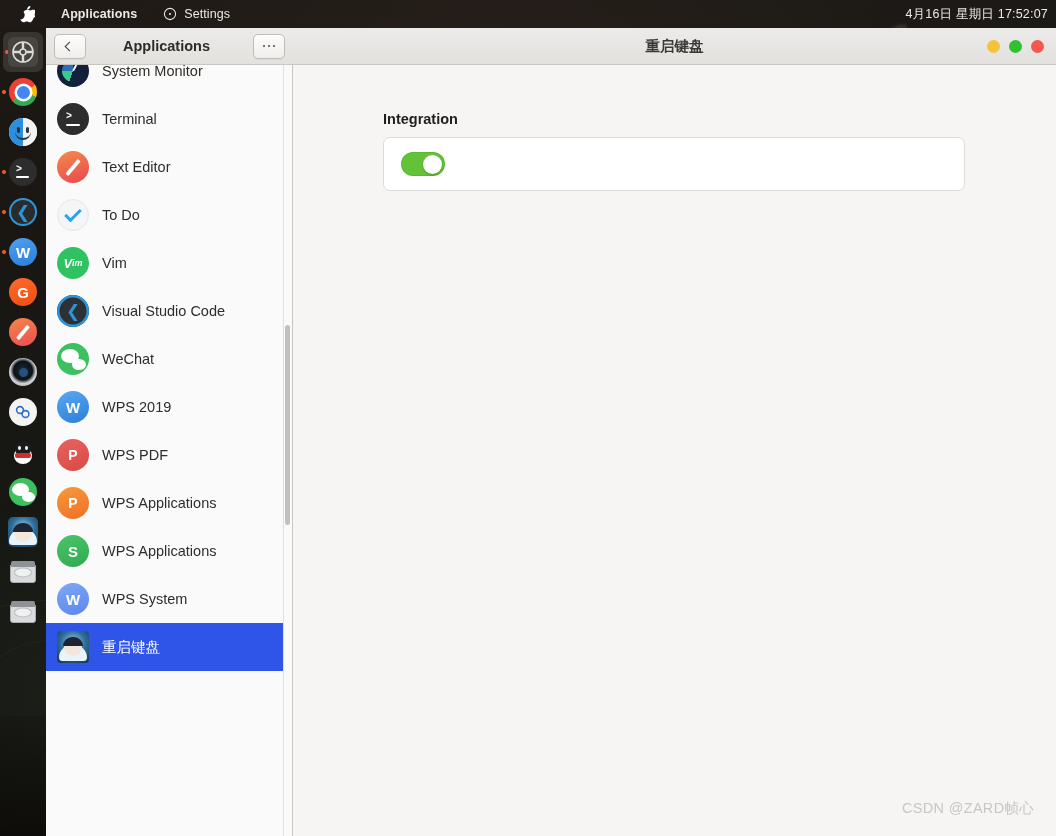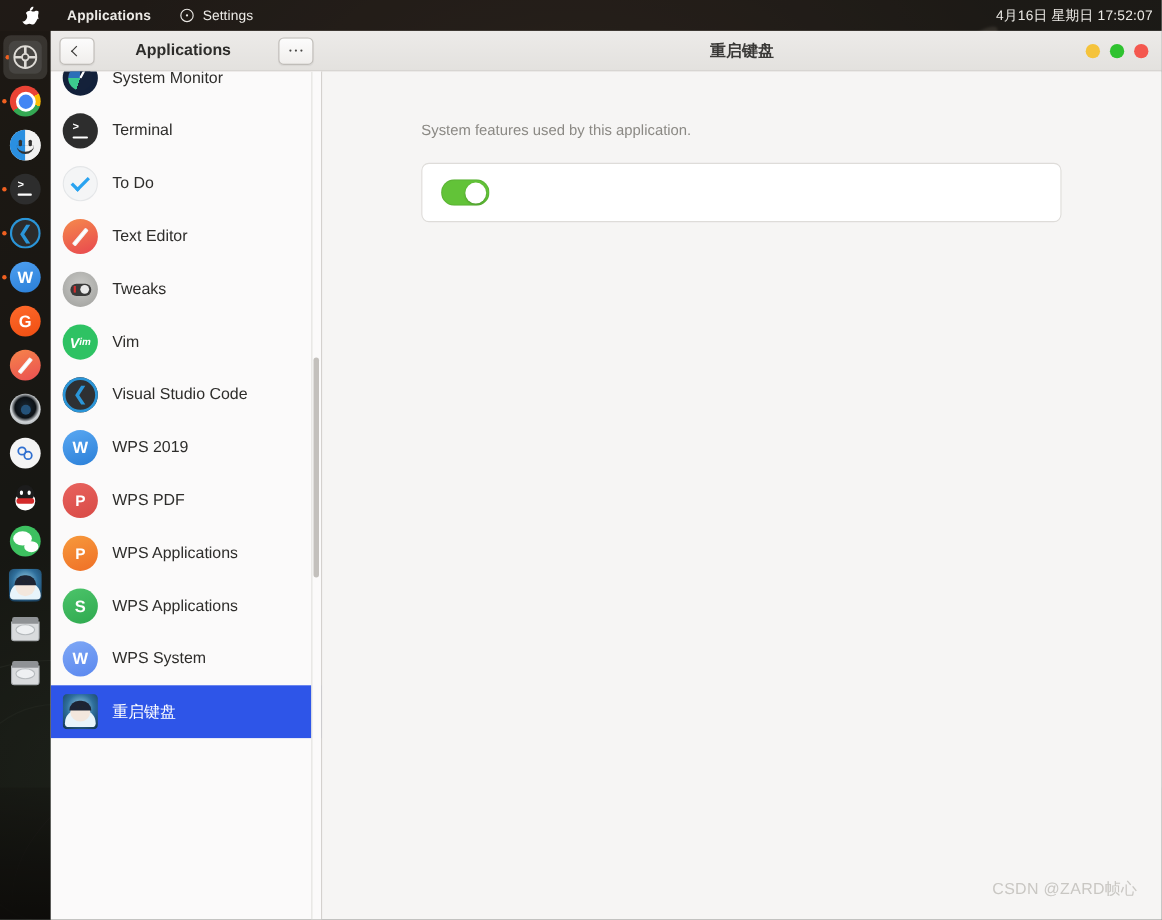--- a/index.html
+++ b/index.html
@@ -478,57 +478,55 @@
 
         <div class="srow">
           <span class="sic term-body">
             <span style="position:absolute;left:9px;top:8px;color:#fff;font-family:'Liberation Mono',monospace;font-size:10px;">&gt;</span>
             <span class="term-underline" style="bottom:9px;left:9px;width:14px;"></span>
           </span>
           <span class="label">Terminal</span>
         </div>
 
         <div class="srow">
+          <span class="sic" style="background:linear-gradient(160deg,#f58a4c,#e8474f);">
+            <span class="pencil" style="height:19px;"></span>
+          </span>
+          <span class="label">Text Editor</span>
+        </div>
+
+        <div class="srow">
           <span class="sic" style="background:#f4f5f6;border:1px solid #e4e6e8;">
             <span class="check"></span>
           </span>
           <span class="label">To Do</span>
         </div>
 
-        <div class="srow">
-          <span class="sic" style="background:linear-gradient(160deg,#f58a4c,#e8474f);">
-            <span class="pencil" style="height:19px;"></span>
-          </span>
-          <span class="label">Text Editor</span>
-        </div>
-
-
-        <div class="srow">
-          <span class="sic" style="background:radial-gradient(circle at 50% 40%, #c9c9c6 0%, #a9a9a6 75%, #8d8d8a 100%);">
-            <span class="minitoggle">
-                <b></b>
-                <i></i>
-              </span>
-          </span>
-          <span class="label">Tweaks</span>
-        </div>
+
 
 
         <div class="srow">
           <span class="sic" style="background:#2ec263;font-size:13px;font-style:italic;">V<span style="font-size:9px;">im</span></span>
           <span class="label">Vim</span>
         </div>
 
         <div class="srow">
           <span class="sic" style="background:#2e3033;box-shadow:0 0 0 2.5px #2a95d8 inset;">
             <span style="color:#2a95d8;font-size:17px;">❮</span>
           </span>
           <span class="label">Visual Studio Code</span>
         </div>
 
+        <div class="srow">
+          <span class="sic" style="background:#3dc060;">
+            <span class="wechat-b1" style="left:4px;top:6px;width:18px;height:14px;"></span>
+            <span class="wechat-b2" style="right:3px;bottom:5px;width:14px;height:11px;"></span>
+          </span>
+          <span class="label">WeChat</span>
+        </div>
 
         <div class="srow">
           <span class="sic" style="background:linear-gradient(160deg,#5aa8f2,#2a7fd8);font-size:15px;">W</span>
           <span class="label">WPS 2019</span>
         </div>
 
         <div class="srow">
           <span class="sic" style="background:linear-gradient(160deg,#e8635e,#d84a46);font-size:14px;">P</span>
           <span class="label">WPS PDF</span>
         </div>
@@ -560,21 +558,21 @@
           <span class="label">重启键盘</span>
         </div>
 
       </div>
       <div id="sbar-track">
         <div id="sbar-thumb"></div>
       </div>
     </div>
 
     <div id="main">
-      <div class="sub">System features used by this application.</div>
+      <h2>Integration</h2>
 
       <div class="card">
         <div class="cardrow">
           <span class="toggle">
             <span class="knob"></span>
           </span>
         </div>
       </div>
 
       <div id="watermark">CSDN @ZARD帧心</div>

